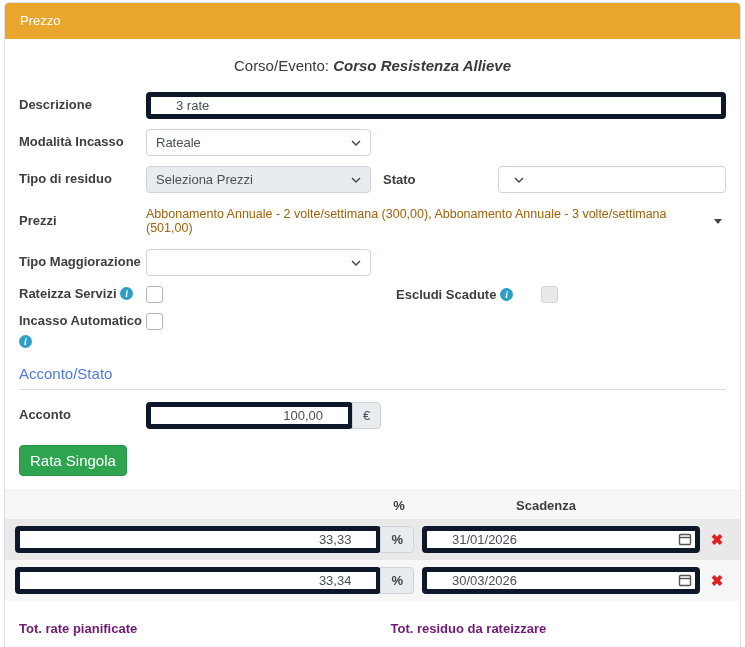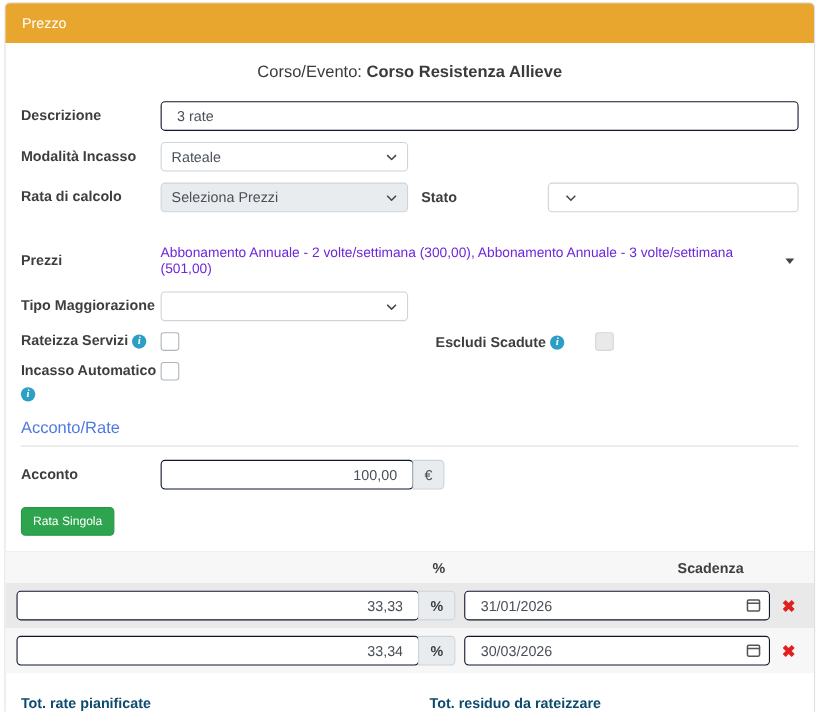--- a/index.html
+++ b/index.html
@@ -26,37 +26,37 @@
     font-size: 13px;
     border-radius: 4px 4px 0 0;
   }
   .card-body { padding: 14px 14px 0 14px; }
   .page-title {
     text-align: center;
     font-size: 15px;
     color: #3a3a3a;
     margin: 4px 0 18px 0;
   }
-  .page-title b { font-weight: bold; }
+  .page-title b { font-weight: bold; font-style: italic; }
 
   .form-row { display: flex; align-items: center; margin-bottom: 10px; }
   .lbl {
     width: 127px; flex: none;
     font-weight: bold; font-size: 13px; color: #3e3e3e;
     line-height: 1.25;
   }
   .lbl2 {
     width: 115px; flex: none; margin-left: 12px;
     font-weight: bold; font-size: 13px; color: #3e3e3e;
   }
   input[type="text"] {
     height: 27px;
-    border: 1px solid #0f172a;
+    border: 5px solid #0f172a;
     border-radius: 4px;
-    padding: 0 14px;
+    padding: 0 25px;
     font-size: 13px;
     color: #495057;
     font-family: "Liberation Sans", sans-serif;
     outline: none;
     background: #fff;
   }
   .grow { flex: 1; min-width: 0; }
 
   .sel {
     height: 27px;
@@ -67,21 +67,21 @@
     padding: 0 9px;
     color: #495057;
     cursor: pointer;
   }
   .sel .sel-text { flex: 1; white-space: nowrap; overflow: hidden; }
   .sel.w225 { width: 225px; }
   .sel.disabled { background: #e9ecef; align-items: center; }
   .chev { flex: none; margin-left: 6px; }
 
   .multisel { display: flex; align-items: center; flex: 1; cursor: pointer; }
-  .multisel .ms-text { flex: 1; font-size: 12.5px; color: #6d28d9; }
+  .multisel .ms-text { flex: 1; font-size: 12.5px; color: #a16207; }
   .caret-down {
     width: 0; height: 0; flex: none;
     border-left: 4px solid transparent;
     border-right: 4px solid transparent;
     border-top: 5px solid #444;
     margin-right: 4px;
   }
 
   .cb {
     appearance: none; -webkit-appearance: none;
@@ -108,79 +108,79 @@
 
   .section-heading {
     color: #4E7AE0;
     font-size: 15px;
     font-weight: normal;
     margin: 16px 0 0 0;
     padding-bottom: 7px;
     border-bottom: 1px solid #dedede;
   }
   .acconto-row { margin-top: 12px; }
-  .acconto-input { width: 230px; text-align: right; border-radius: 4px 0 0 4px; }
+  .acconto-input { width: 207px; text-align: right; border-radius: 4px 0 0 4px; }
   .suffix {
     height: 27px; line-height: 25px;
     border: 1px solid #ced4da;
     background: #e9ecef;
     padding: 0 10px;
     border-radius: 0 4px 4px 0;
     margin-left: -1px;
     color: #495057;
     flex: none;
   }
   .suffix.pct { font-weight: bold; color: #3e3e3e; }
 
   .btn-green {
     display: inline-block;
     background: #2EA44F;
     border: 1px solid #28964a;
     color: #fff;
-    font-size: 11px;
+    font-size: 15px;
     padding: 6px 10px;
     border-radius: 4px;
     margin: 6px 0 10px 0;
     cursor: pointer;
   }
 
   .table-zone {
     margin: 4px -14px 0 -14px;
     background: #f7f7f8;
     border-top: 1px solid #efefef;
   }
   .tz-head {
     display: flex; align-items: center;
     padding: 7px 12px 6px 12px;
     font-weight: bold; color: #3e3e3e;
   }
   .tz-head .h-spacer { flex: 1; }
   .tz-head .h-pct { width: 34px; text-align: center; }
-  .tz-head .h-scad { width: 312px; text-align: right; padding-right: 52px; }
+  .tz-head .h-scad { width: 312px; text-align: center; padding-right: 52px; }
   .t-row { display: flex; align-items: center; padding: 7px 10px; }
   .t-row.odd { background: #e9e9ea; }
   .pct-input { flex: 1; min-width: 0; text-align: right; border-radius: 4px 0 0 4px; }
   .date-wrap { position: relative; width: 278px; margin-left: 8px; flex: none; }
   .date-wrap input { width: 100%; padding-right: 30px; }
   .cal-icon { position: absolute; right: 8px; top: 6px; pointer-events: none; }
   .del-x {
     width: 26px; flex: none;
     margin-left: 4px;
     color: #e01f1f;
     font-weight: bold;
     font-size: 15px;
     text-align: center;
     cursor: pointer;
     background: none; border: none;
     font-family: "Liberation Sans", sans-serif;
   }
 
   .totals { display: flex; gap: 36px; padding: 20px 0 6px 0; }
   .tot-col { flex: 1; }
-  .tot-label { display: block; font-weight: bold; color: #0c4a6e; margin-bottom: 9px; }
+  .tot-label { display: block; font-weight: bold; color: #701a75; margin-bottom: 9px; }
 </style>
 </head>
 <body>
 
 <div class="card">
   <div class="card-header">Prezzo</div>
 
   <div class="card-body">
     <div class="page-title"><span>Corso/Evento: </span><b>Corso Resistenza Allieve</b></div>
 
@@ -196,37 +196,37 @@
       <div class="sel w225">
         <span class="sel-text">Rateale</span>
         <svg class="chev" width="10" height="6" viewBox="0 0 10 6">
             <polyline points="1,1 5,5 9,1" fill="none" stroke="#444" stroke-width="1.4"></polyline>
           </svg>
       </div>
     </div>
 
     
     <div class="form-row">
-      <div class="lbl">Rata di calcolo</div>
+      <div class="lbl">Tipo di residuo</div>
       <div class="sel w225 disabled">
         <span class="sel-text">Seleziona Prezzi</span>
         <svg class="chev" width="10" height="6" viewBox="0 0 10 6">
             <polyline points="1,1 5,5 9,1" fill="none" stroke="#444" stroke-width="1.4"></polyline>
           </svg>
       </div>
       <div class="lbl2">Stato</div>
       <div class="sel grow">
         <svg class="chev" width="10" height="6" viewBox="0 0 10 6">
             <polyline points="1,1 5,5 9,1" fill="none" stroke="#444" stroke-width="1.4"></polyline>
           </svg>
       </div>
     </div>
 
     
-    <div class="form-row" style="margin-top:30px; margin-bottom:14px;">
+    <div class="form-row" style="margin-top:14px; margin-bottom:14px;">
       <div class="lbl">Prezzi</div>
       <div class="multisel">
         <span class="ms-text">Abbonamento Annuale - 2 volte/settimana (300,00), Abbonamento Annuale - 3 volte/settimana (501,00)</span>
         <span class="caret-down"></span>
       </div>
     </div>
 
     
     <div class="form-row">
       <div class="lbl">Tipo Maggiorazione</div>
@@ -247,21 +247,21 @@
     </div>
 
     
     <div class="form-row" style="margin-bottom:4px;">
       <div class="lbl">Incasso Automatico</div>
       <input type="checkbox" class="cb" style="">
     </div>
     <div class="info-below"><span class="info-icon">i</span></div>
 
     
-    <h3 class="section-heading">Acconto/Rate</h3>
+    <h3 class="section-heading">Acconto/Stato</h3>
 
     <div class="form-row acconto-row">
       <div class="lbl">Acconto</div>
       <input type="text" class="acconto-input" value="100,00" style="">
       <span class="suffix">€</span>
     </div>
 
     <button class="btn-green">Rata Singola</button>
 
     

